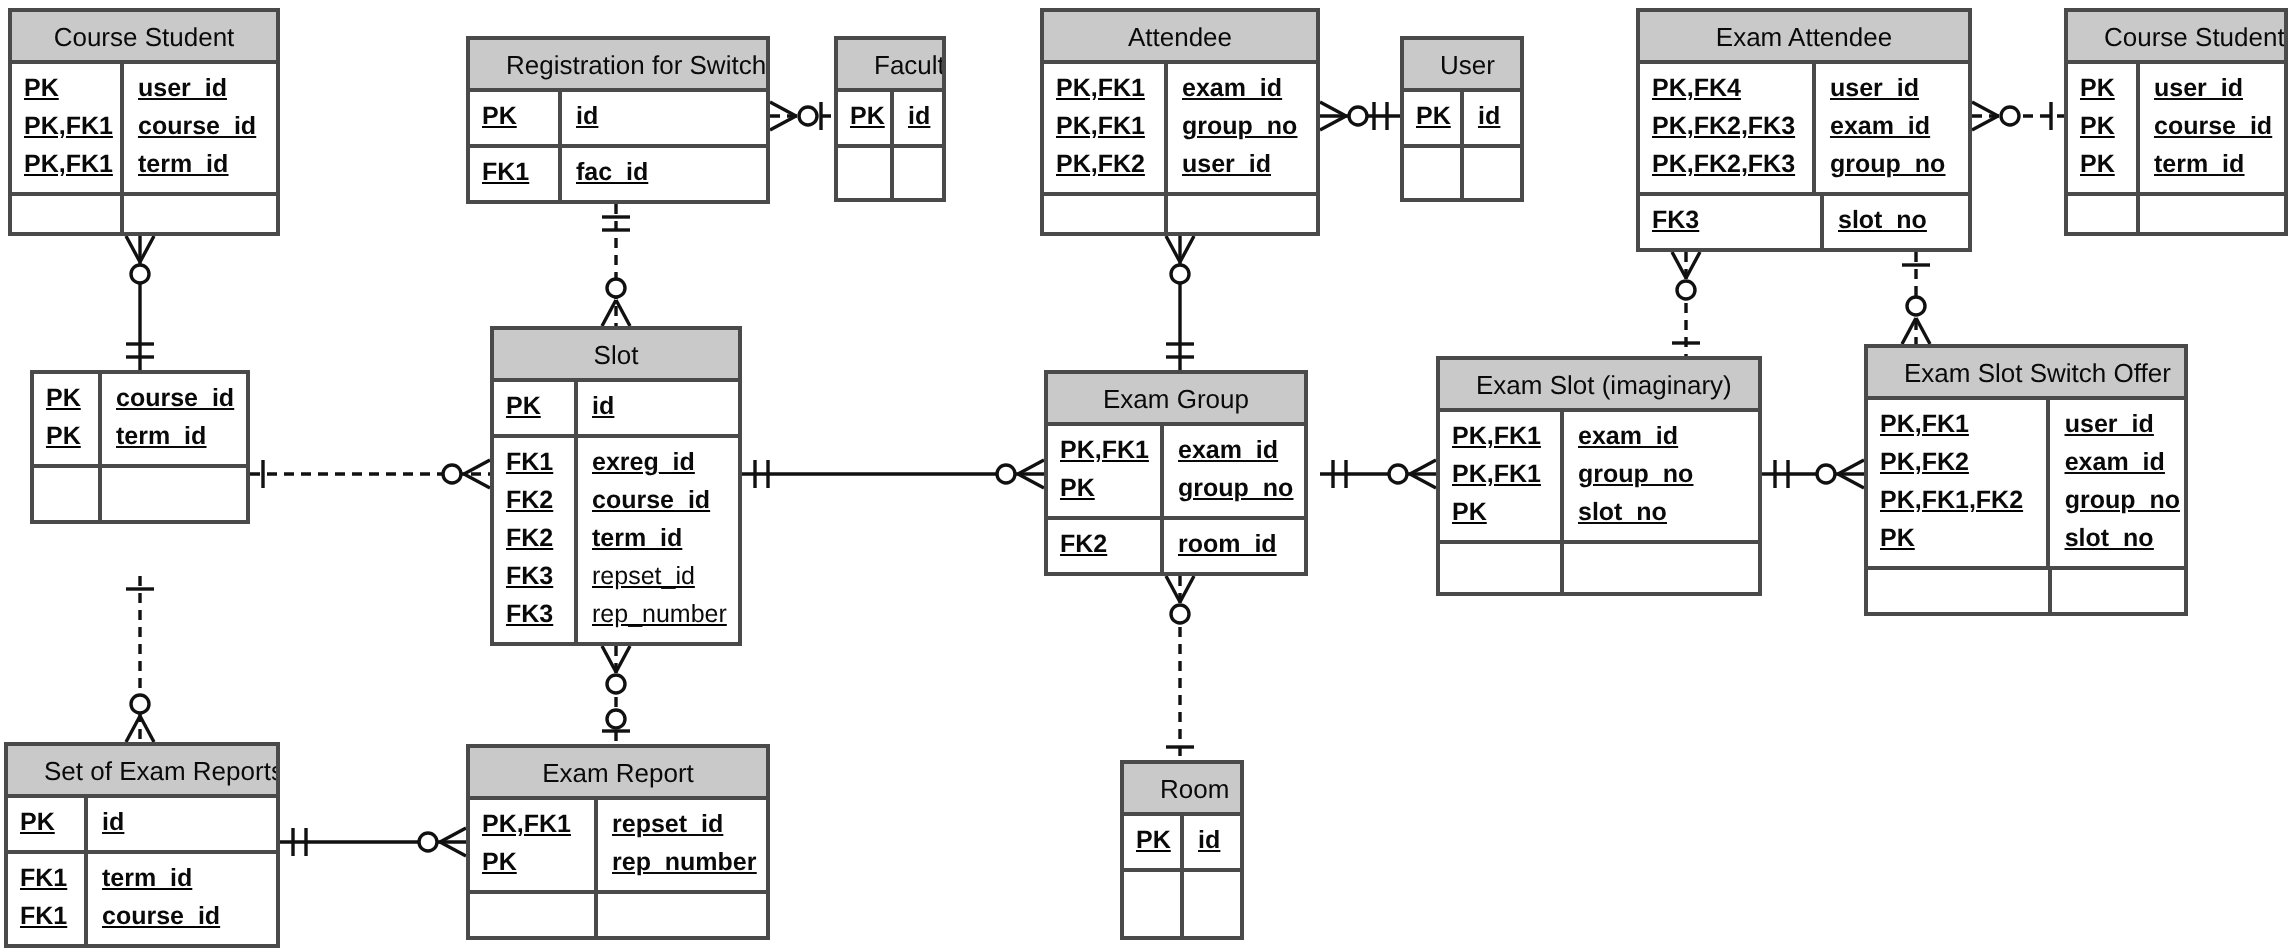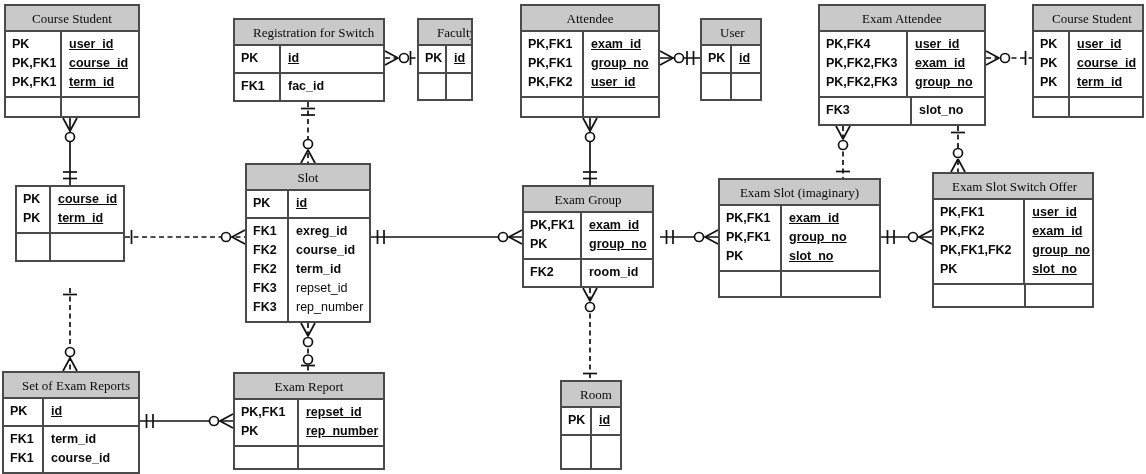--- a/index.html
+++ b/index.html
@@ -3,23 +3,23 @@
 <meta charset="utf-8">
 <style>
   * { margin:0; padding:0; box-sizing:border-box; }
   html,body { background:#ffffff; }
   body { font-family:"Liberation Sans", sans-serif; }
   #canvas { position:relative; width:1146px; height:474px; background:#ffffff; overflow:hidden; }
   .etable { position:absolute; background:#ffffff; border:2px solid #4a4a4a; }
   .thead {
     background:#c9c9c9; color:#0a0a0a; text-align:center;
     font-size:13px; line-height:17px; padding:4px 18px 3px;
-    border-bottom:2px solid #4a4a4a; white-space:nowrap; overflow:hidden;font-family:Liberation Serif, serif;
+    border-bottom:2px solid #4a4a4a; white-space:nowrap; overflow:hidden;
   }
-  .tsec { display:flex; align-items:stretch; }
+  .tsec { display:flex; align-items:stretch;text-decoration:underline; }
   .tsec-border { border-top:2px solid #4a4a4a; }
   .kcol { padding:3px 2px 4px 6px; }
   .fcol { flex:1 1 auto; border-left:2px solid #4a4a4a; padding:3px 2px 4px 7px; }
   .krow, .frow {
     font-size:12.5px; font-weight:bold; line-height:19px;
     color:#0a0a0a; white-space:nowrap;
   }
   .u { text-decoration:underline; }
   .reg { font-weight:normal; }
   #rel-layer { position:absolute; left:0; top:0; pointer-events:none; }

